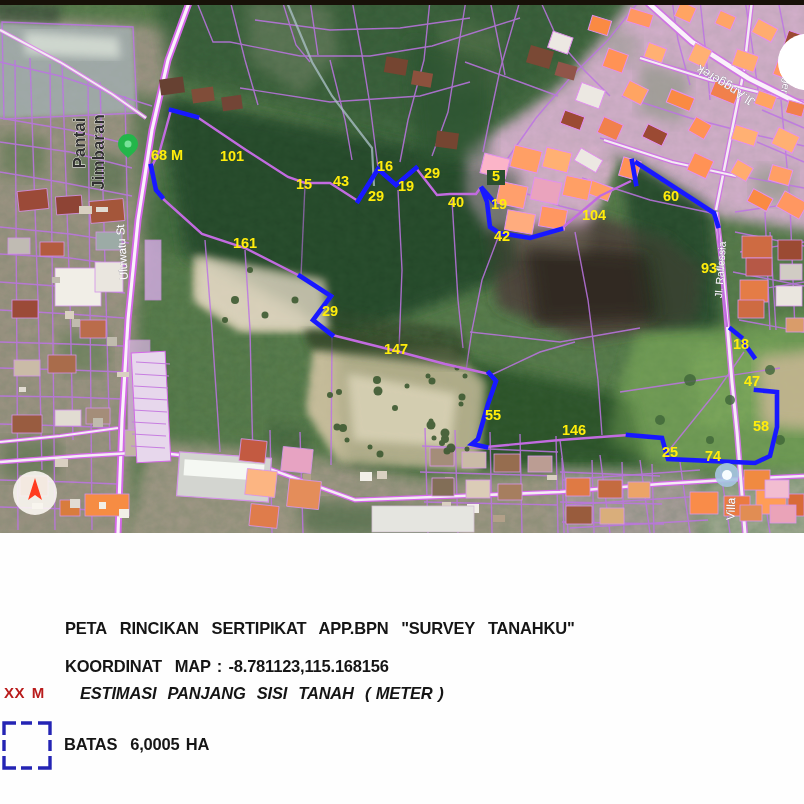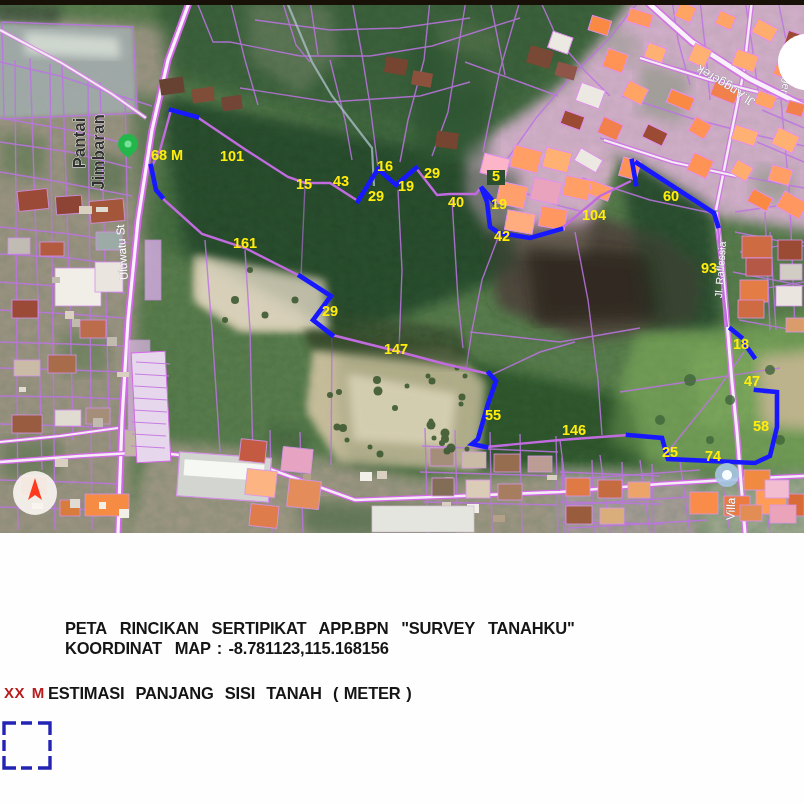--- a/index.html
+++ b/index.html
@@ -567,23 +567,24 @@
 
 <circle cx="806" cy="62" r="28" fill="#fdfdfd"></circle>
 
 <rect x="0" y="0" width="804" height="5" fill="#151009"></rect>
 </svg>
 
 <div class="legend">
 
 <div class="lt" style="left:65px;top:86px;">PETA&nbsp; RINCIKAN&nbsp; SERTIPIKAT&nbsp; APP.BPN&nbsp; "SURVEY&nbsp; TANAHKU"</div>
 
-<div class="lt" style="left:65px;top:106px;">KOORDINAT&nbsp; MAP : -8.781123,115.168156</div>
+<div class="lt" style="left:65px;top:124px;">KOORDINAT&nbsp; MAP : -8.781123,115.168156</div>
 
 <div class="lt" style="left:4px;top:151px;color:#b91c1c;font-size:15px;letter-spacing:0.5px;">XX M</div>
 
-<div class="lt" style="left:48px;top:151px;word-spacing:1.2px;">ESTIMASI&nbsp; PANJANG&nbsp; SISI&nbsp; TANAH&nbsp; ( METER )</div>
+<div class="lt" style="left:80px;top:151px;word-spacing:1.2px;font-style:italic;">ESTIMASI&nbsp; PANJANG&nbsp; SISI&nbsp; TANAH&nbsp; ( METER )</div>
 
 <svg width="60" height="62" viewBox="0 0 60 62" style="position:absolute;left:0px;top:186px;">
 <path d="M4,16 L4,4 L16,4 M21,4 L32,4 M38,4 L50,4 L50,16 M50,21 L50,32 M50,37 L50,49 L38,49 M32,49 L21,49 M16,49 L4,49 L4,37 M4,32 L4,21" stroke="#2424b4" stroke-width="3.4" fill="none"></path>
 </svg>
 
+<div class="lt" style="left:64px;top:202px;">BATAS&nbsp; 6,0005 HA</div>
 </div>
 
 </body></html>

